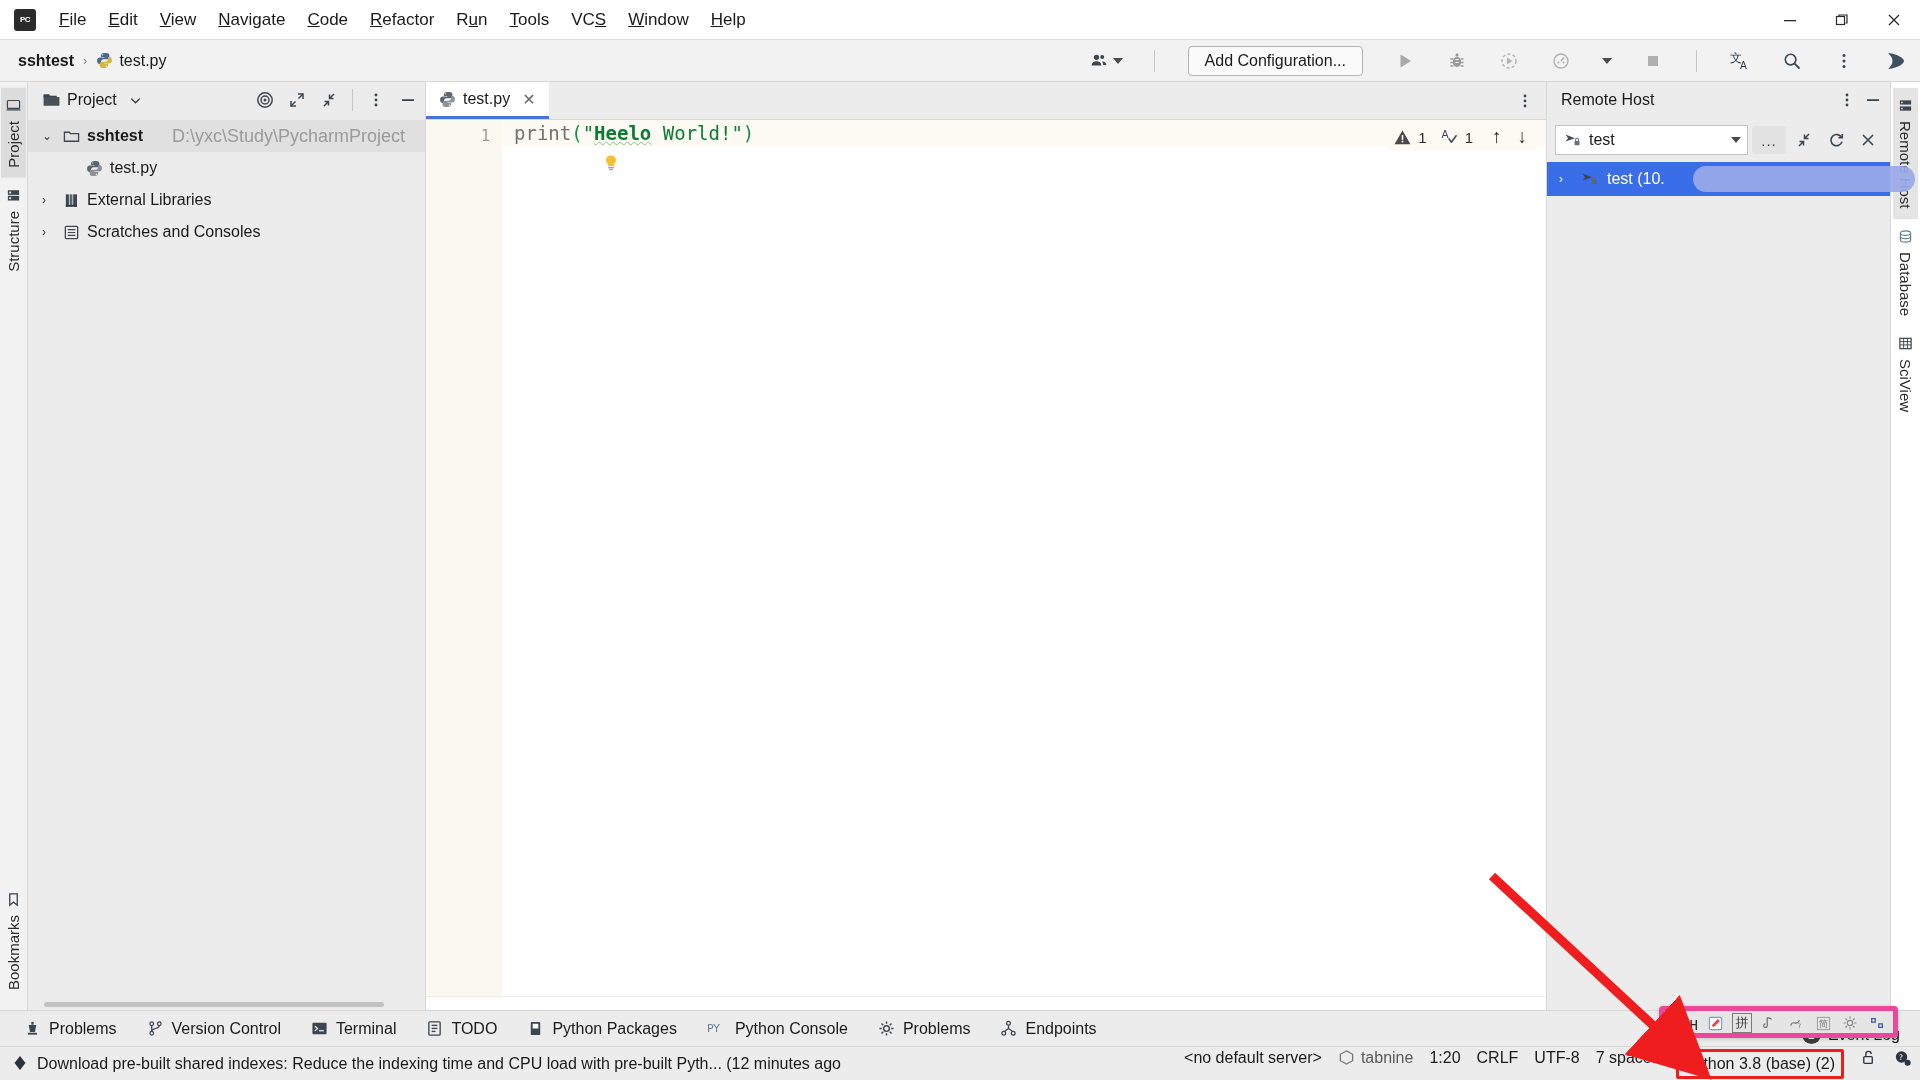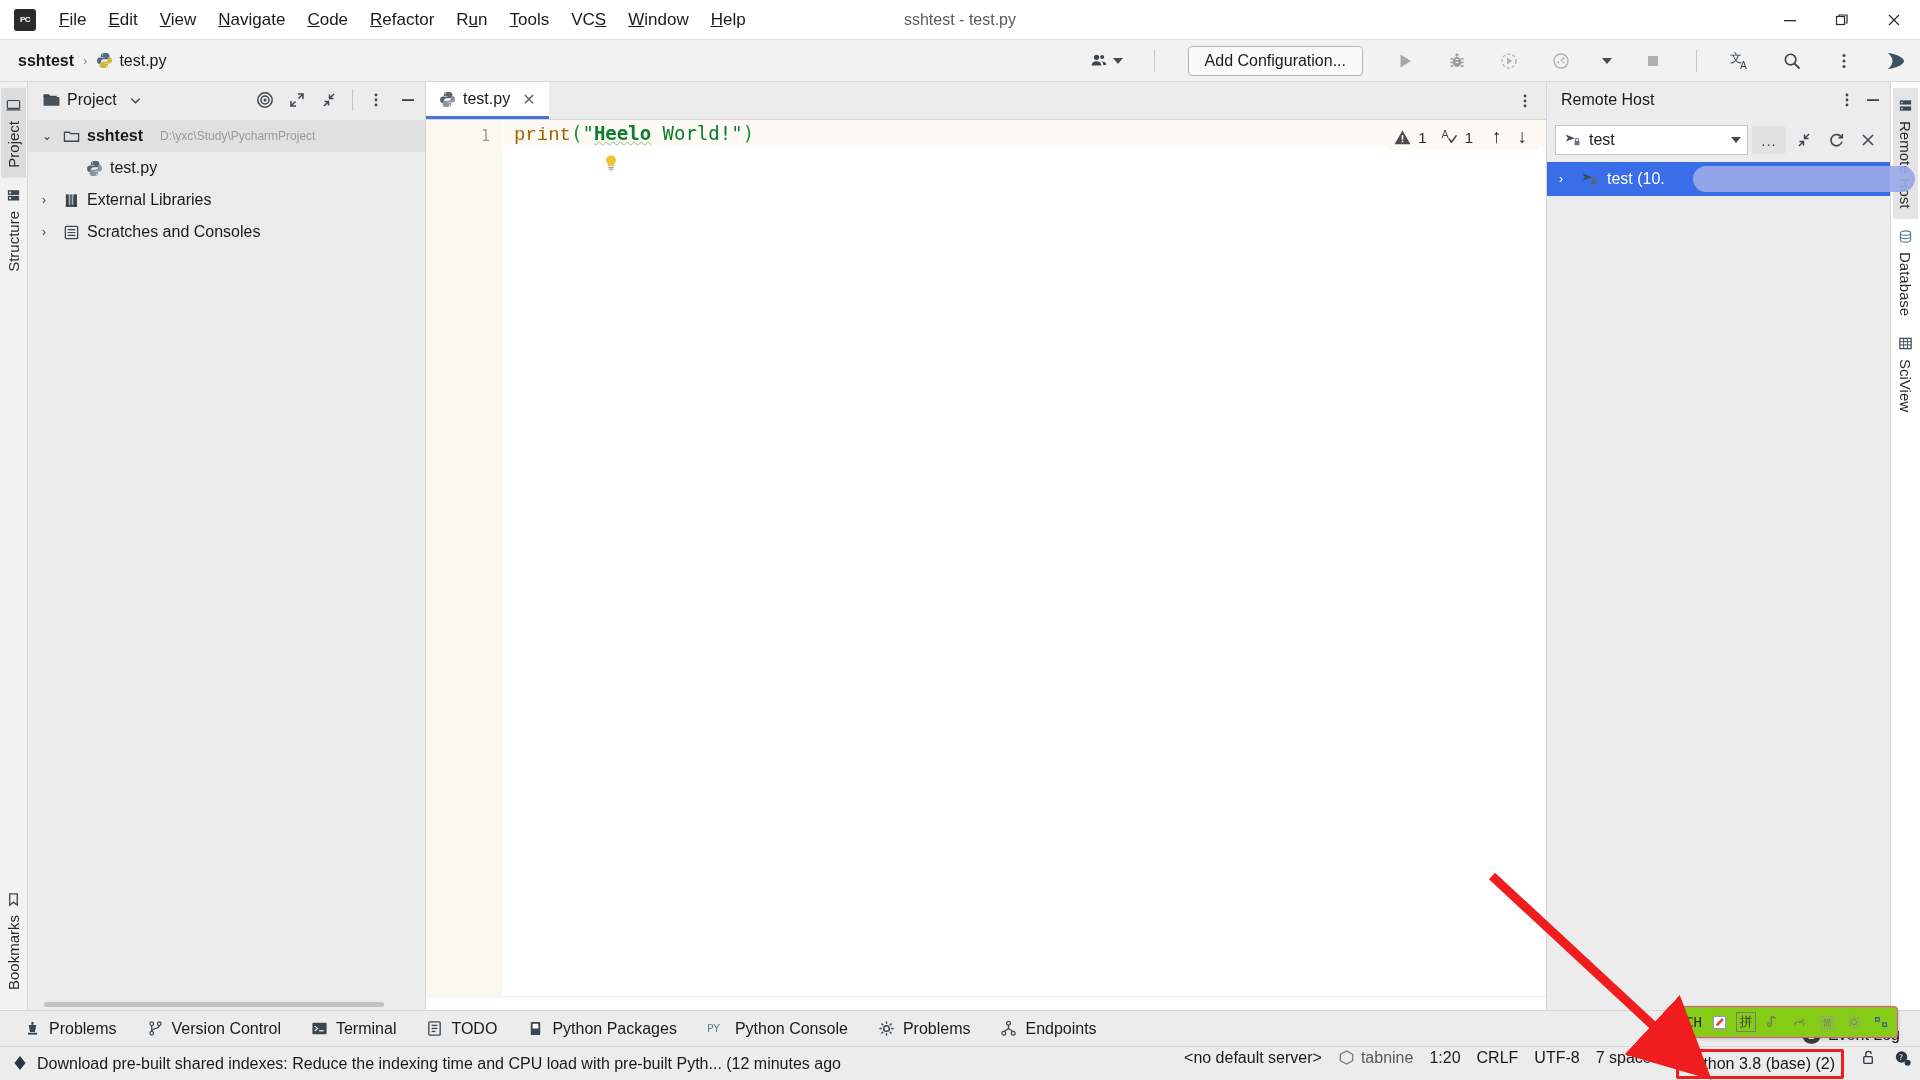--- a/index.html
+++ b/index.html
@@ -91,21 +91,21 @@
   .proj-title { font-size: 16px; color: #1a1a1a; }
   .ph-btn { width: 26px; height: 26px; display: flex; align-items: center; justify-content: center; color: #4a4a4a; cursor: default; border-radius: 3px; }
   .proj-tree { flex: 1 1 auto; overflow: hidden; padding-top: 2px; background: #ececec; }
   .trow {
     height: 32px; display: flex; align-items: center; font-size: 16px; color: #1a1a1a;
     padding-left: 32px; gap: 7px; cursor: default; white-space: nowrap;
   }
   .trow.sel { background: #e0e0e0; }
   .twist { width: 14px; display: inline-block; color: #3c3c3c; font-size: 12px; flex: 0 0 14px; }
   .tname.bold { font-weight: bold; }
-  .tpath { color: #9a9a9a; font-size: 12px; margin-left: 10px; overflow: hidden; }
+  .tpath { color: #9a9a9a; font-size: 18px; margin-left: 22px; overflow: hidden; }
   .proj-scroll {
     height: 12px; flex: 0 0 12px; position: relative; background: #ececec;
   }
   .proj-scroll i { position: absolute; left: 16px; top: 4px; width: 340px; height: 5px; background: #c2c2c2; border-radius: 3px; display:block;}
 
   
   .editor-wrap { flex: 1 1 auto; display: flex; flex-direction: column; min-width: 0; background:#fff; }
   .tabbar {
     height: 38px; flex: 0 0 38px; background: #ececec; display: flex; align-items: stretch;
     border-bottom: 1px solid #d7d7d7;
@@ -122,21 +122,21 @@
   .gutter {
     width: 76px; flex: 0 0 76px; background: #fbf8ef; text-align: right;
     font-family: "DejaVu Sans Mono", monospace; font-size: 15px; color: #9a9a9a;
     padding-right: 12px; padding-top: 7px; border-right: 0;
   }
   .code-area { flex: 1 1 auto; position: relative; min-width: 0; }
   .code-line {
     height: 26px; line-height: 26px; background: #fcfaf2; padding-left: 12px;
     font-family: "DejaVu Sans Mono", monospace; font-size: 19px; white-space: pre;
   }
-  .k-fn { color: #a16207; font-family: Liberation Mono, monospace; }
+  .k-fn { color: #737373; }
   .k-paren { color: #169149; }
   .k-str { color: #0a7d32; }
   .squig {
     text-decoration: underline; text-decoration-style: wavy;
     text-decoration-color: #8bc28b; text-decoration-thickness: 1px; font-weight: bold;
   }
   .bulb {
     position: absolute; left: 98px; top: 32px; width: 22px; height: 22px;
     display: flex; align-items: center; justify-content: center;
   }
@@ -208,22 +208,22 @@
   .sb-msg { display: flex; align-items: flex-start; gap: 9px; white-space: nowrap; }
   .sb-right { margin-left: auto; display: flex; align-items: flex-start; gap: 16px; white-space: nowrap; }
   .sb-item { cursor: default; }
   .interp-hl {
     border: 3px solid #ef1d1d; padding: 1px 6px; border-radius: 2px; line-height: 22px;
   }
   .tabnine { display: flex; align-items: center; gap: 6px; color: #5a5a5a; }
 
   
   .ime {
-    position: absolute; right: 22px; bottom: 42px; height: 32px; background: #84cc16;
-    border: 1px solid #ec4899; border-radius: 4px; display: flex; align-items: center;
+    position: absolute; right: 22px; bottom: 42px; height: 32px; background: #e5e5e5;
+    border: 5px solid #ec4899; border-radius: 4px; display: flex; align-items: flex-end;
     padding: 0 6px; gap: 7px; box-shadow: 0 1px 4px rgba(0,0,0,.18); z-index: 30;
   }
   .ime .grip { width: 4px; height: 18px; background: repeating-linear-gradient(to bottom,#9a9a9a 0 2px,transparent 2px 4px); }
   .ime .ch { font-family: "DejaVu Sans Mono", monospace; font-size: 14px; color: #2b2b2b; }
   .ime .box { width: 20px; height: 20px; display:flex; align-items:center; justify-content:center; font-size:13px; color:#3c3c3c; }
   .ime .box.bordered { border: 1px solid #7a7a7a; }
 
   .eventlog {
     position: absolute; right: 20px; bottom: 36px; display: flex; align-items: center; gap: 7px;
     font-size: 16px; color: #1a1a1a; z-index: 25;
@@ -251,21 +251,20 @@
       <div class="menu-item"><u>V</u>iew</div>
       <div class="menu-item"><u>N</u>avigate</div>
       <div class="menu-item"><u>C</u>ode</div>
       <div class="menu-item"><u>R</u>efactor</div>
       <div class="menu-item">R<u>u</u>n</div>
       <div class="menu-item"><u>T</u>ools</div>
       <div class="menu-item">VC<u>S</u></div>
       <div class="menu-item"><u>W</u>indow</div>
       <div class="menu-item"><u>H</u>elp</div>
     </div>
-    <div class="win-title">sshtest - test.py</div>
     <div class="win-ctrls">
       <div class="win-btn">
         <svg class="ic" width="14" height="14" viewBox="0 0 14 14">
             <rect x="1" y="7" width="12" height="1.3" fill="currentColor"></rect>
           </svg>
       </div>
       <div class="win-btn">
         <svg class="ic" width="14" height="14" viewBox="0 0 14 14">
           <rect x="1.5" y="3.5" width="8" height="8" fill="none" stroke="currentColor" stroke-width="1.2"></rect>
           <path d="M4 3.5 V2 H12 V10 H10.5" fill="none" stroke="currentColor" stroke-width="1.2"></path>

